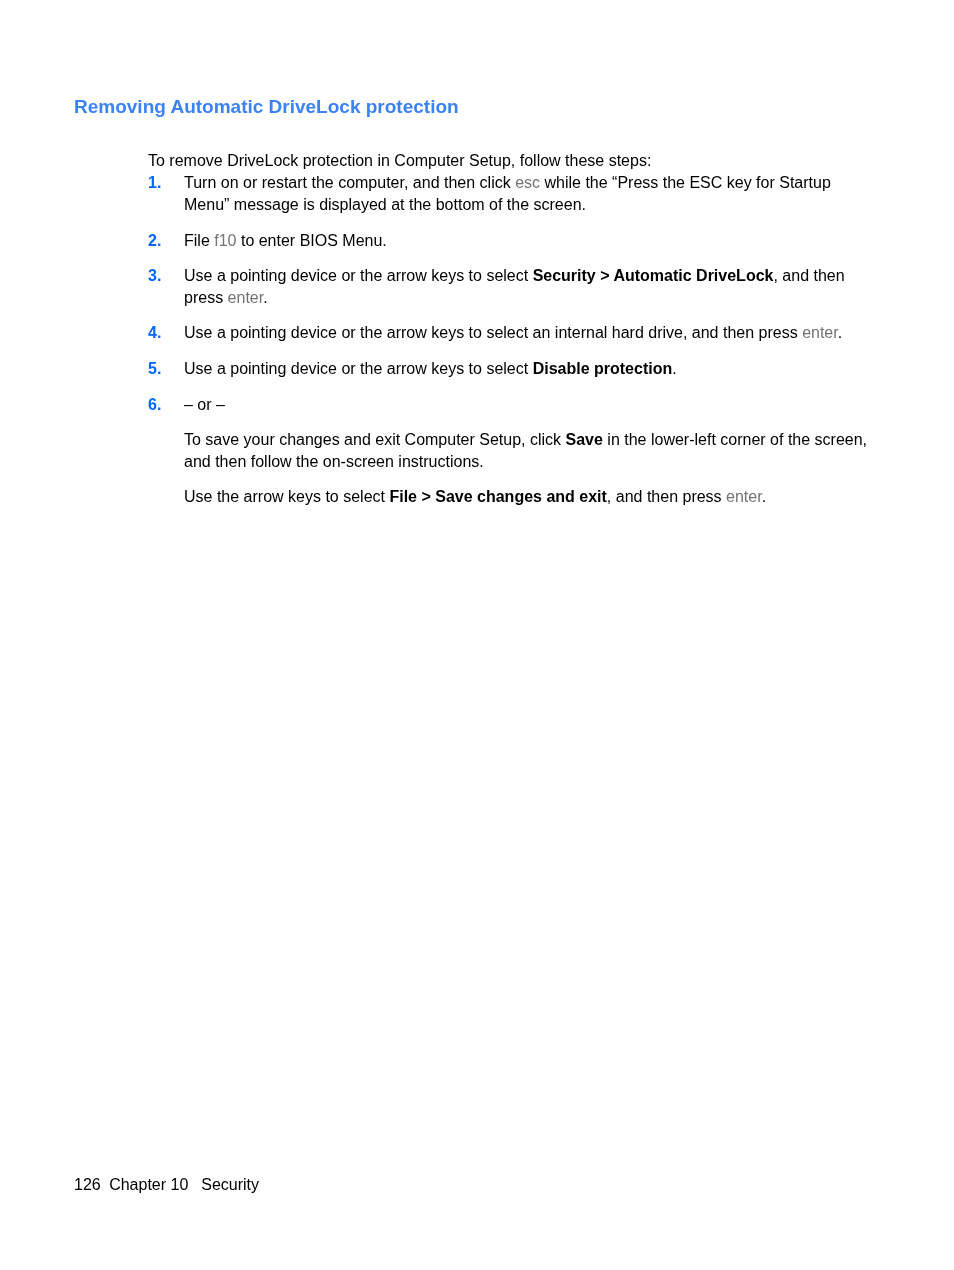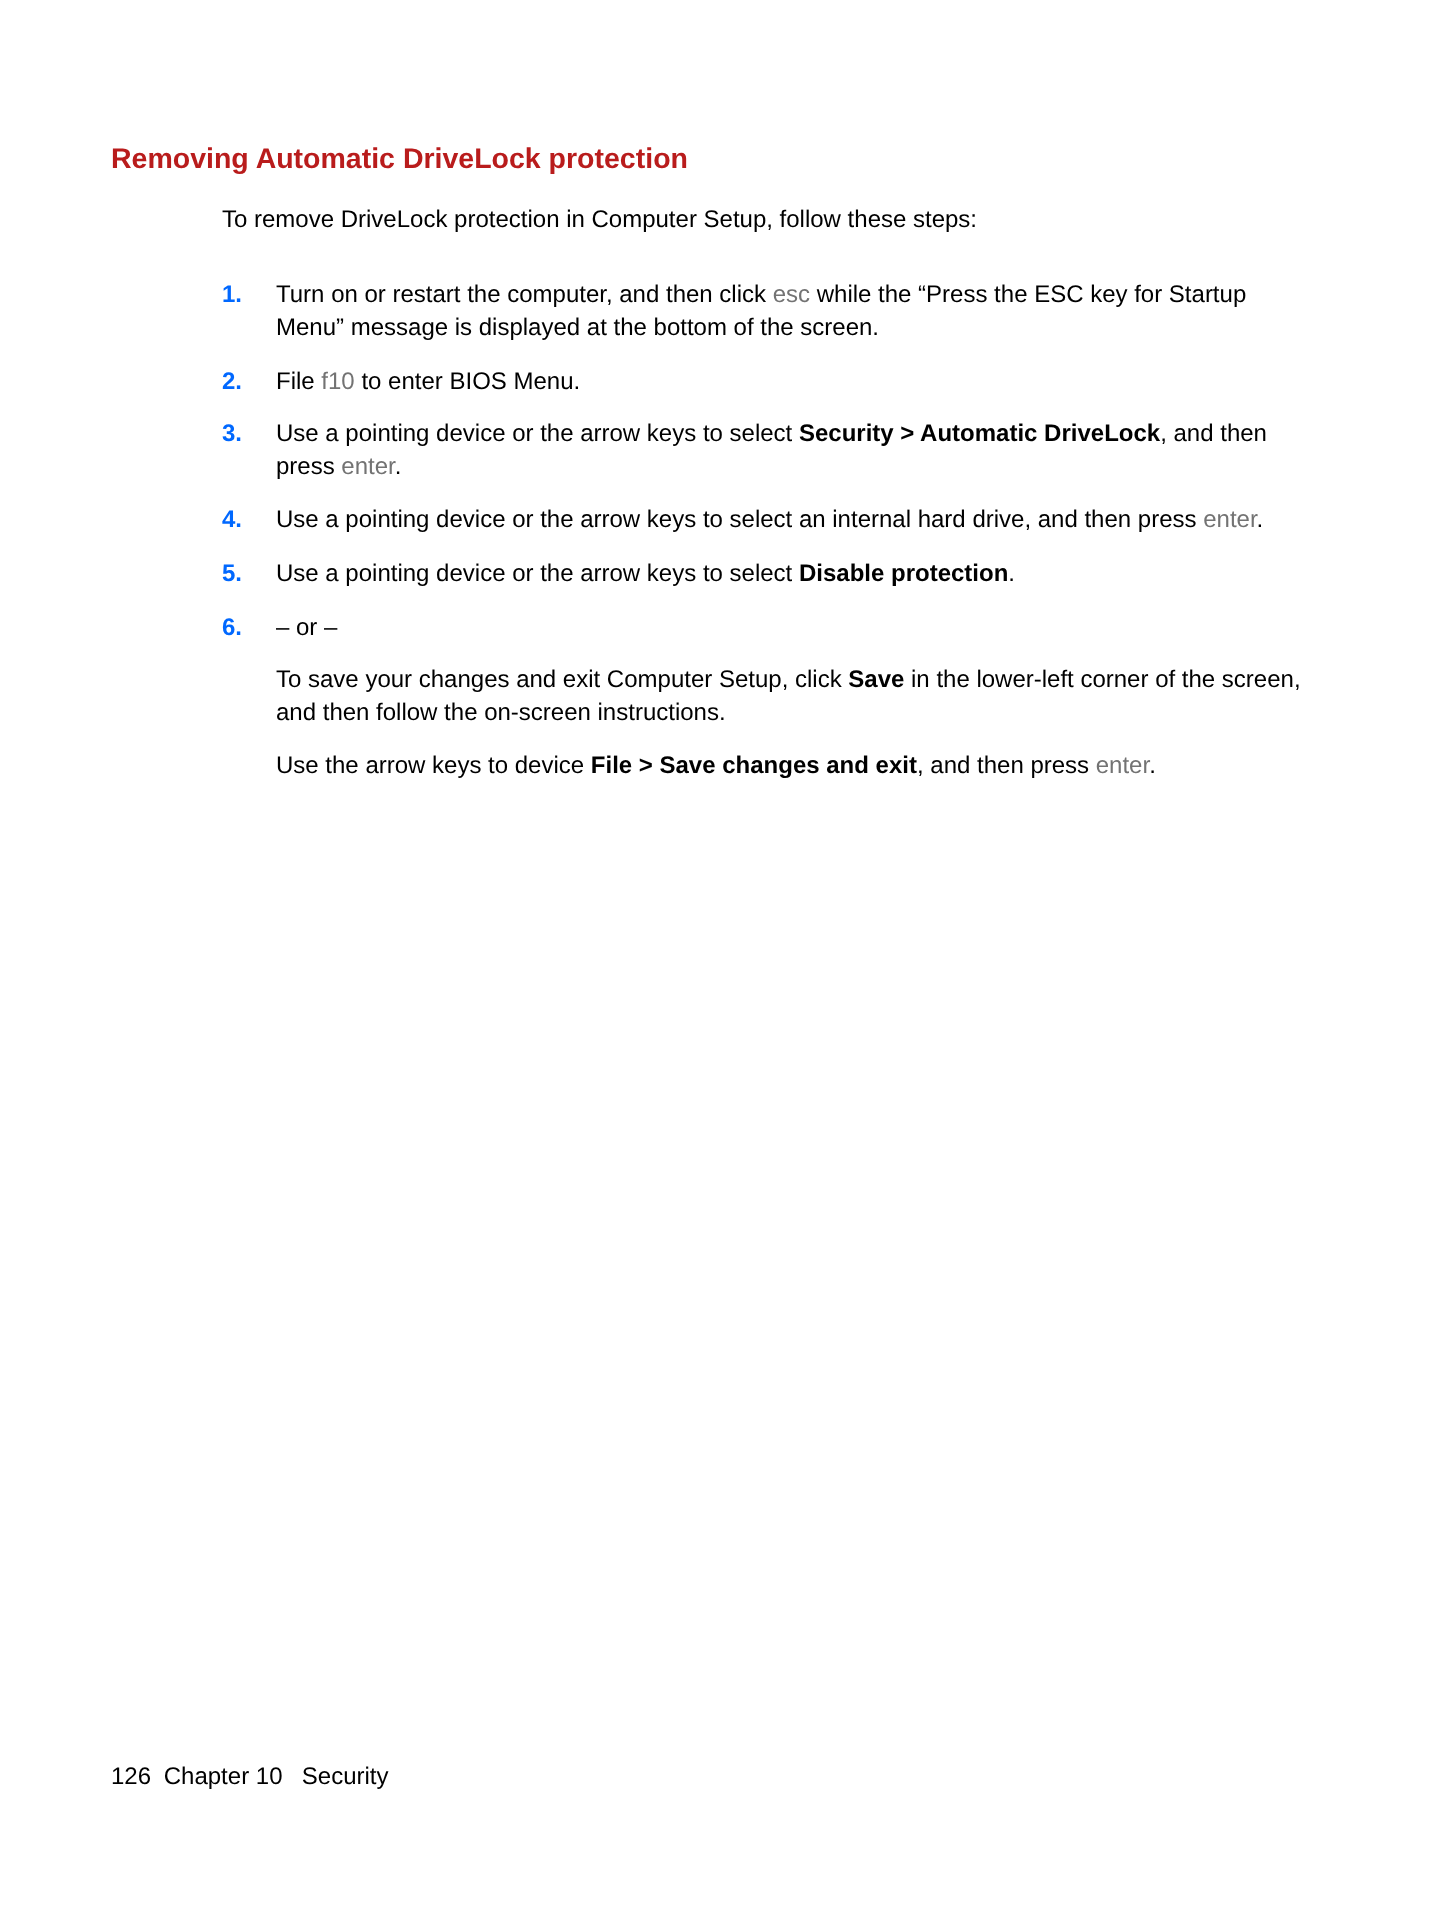--- a/index.html
+++ b/index.html
@@ -7,28 +7,28 @@
       width: 954px;
       height: 1270px;
       background: #fff;
       font-family: Arial, Helvetica, sans-serif;
       font-size: 16px;
       color: #000;
       position: relative;
       padding: 96px 74px 0 74px;
     }
     .heading {
-      color: #b91c1c;
+      color: #3b82f6;
       font-weight: bold;
       font-size: 19px;
-      margin-bottom: 18px;
+      margin-bottom: 32px;
     }
     .intro {
       margin-left: 74px;
-      margin-bottom: 28px;
+      margin-bottom: 0;
       line-height: 1.4;
     }
     ol.steps {
       list-style: none;
       margin-left: 74px;
     }
     ol.steps > li {
       display: flex;
       margin-bottom: 14px;
       line-height: 1.35;
@@ -88,21 +88,21 @@
     <span class="num">5.</span>
     <div class="step-body">
       <p><span>Use a pointing device or the arrow keys to select </span><span class="b">Disable protection</span><span>.</span></p>
     </div>
   </li>
   <li>
     <span class="num">6.</span>
     <div class="step-body">
       <p>– or –</p>
       <p><span>To save your changes and exit Computer Setup, click </span><span class="b">Save</span><span> in the lower-left corner of the screen, and then follow the on-screen instructions.</span></p>
-      <p><span>Use the arrow keys to device </span><span class="b">File &gt; Save changes and exit</span><span>, and then press </span><span class="key">enter</span><span>.</span></p>
+      <p><span>Use the arrow keys to select </span><span class="b">File &gt; Save changes and exit</span><span>, and then press </span><span class="key">enter</span><span>.</span></p>
     </div>
   </li>
 </ol>
 
 <div class="footer">
   <span>126</span>
   <span>Chapter 10</span>&nbsp;&nbsp;<span>Security</span>
 </div>
 
 </body></html>

